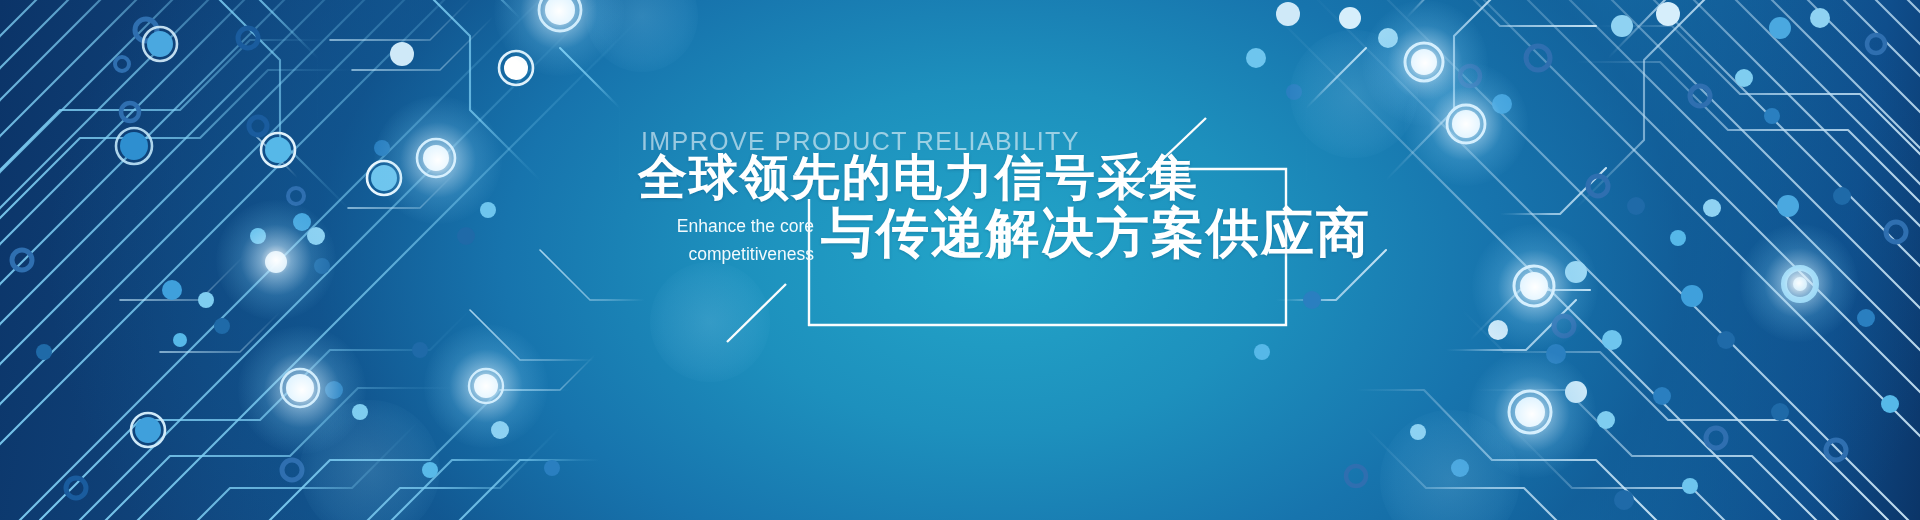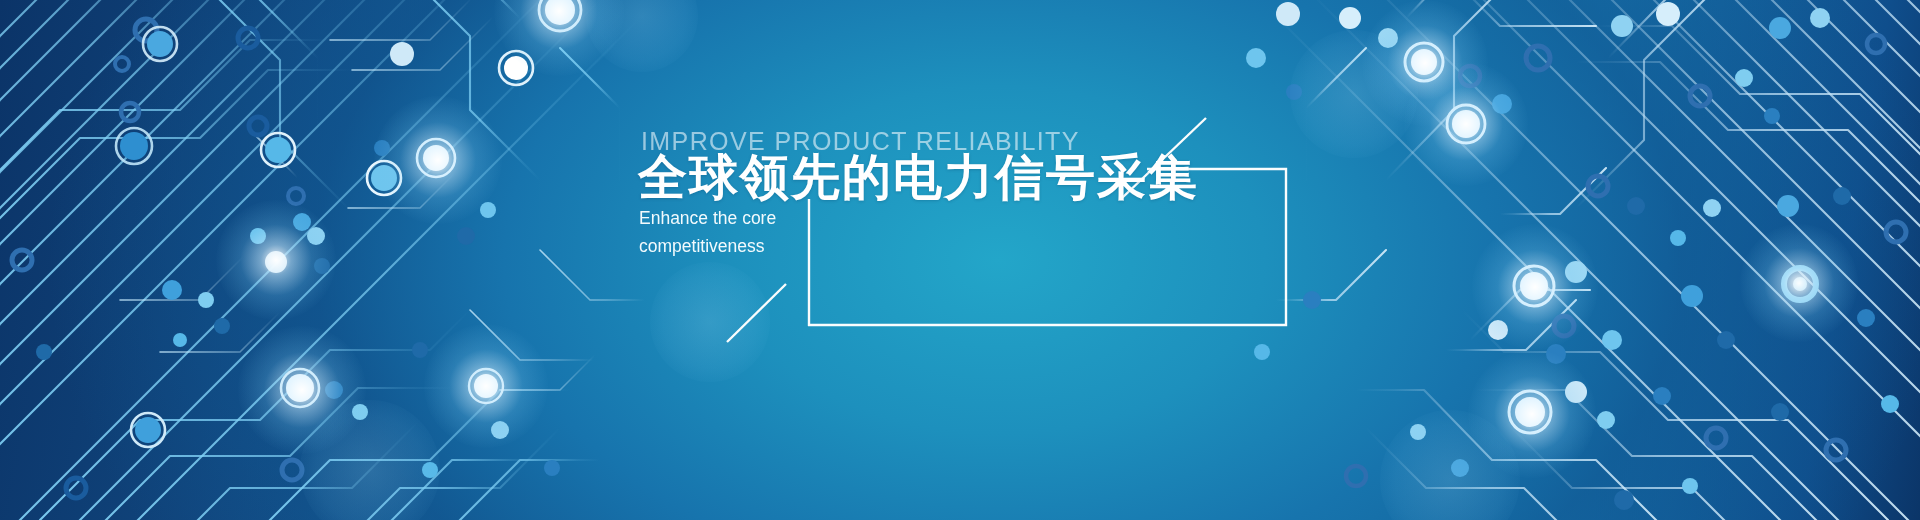--- a/index.html
+++ b/index.html
@@ -51,24 +51,25 @@
     text-shadow:0 1px 3px rgba(5,45,80,.22);
   }
   .headline-2 {
     position:absolute; left:821px; top:204px;
     font-size:53px; line-height:58px; font-weight:700;
     color:#ffffff; letter-spacing:2px; white-space:nowrap;
     text-shadow:0 1px 3px rgba(5,45,80,.22);
   }
 
   .subtitle {
-    position:absolute; left:639px; top:204px;
+    position:absolute; left:639px; top:212px;
     width:175px;
     font-size:17.5px; line-height:28px; font-weight:400;
     color:#f2fafd;
+    text-align:right;
   }
 
   
   .frame { position:absolute; inset:0; pointer-events:none; }
   .frame svg { display:block; width:1920px; height:520px; }
 </style>
 </head>
 <body>
 
 <div class="banner">
@@ -328,17 +329,18 @@
 
       <line x1="727" y1="342" x2="786" y2="284" stroke="#ffffff" stroke-width="2.4" opacity="0.98"></line>
     </svg>
   </div>
 
   <div class="content">
     <div class="eyebrow">IMPROVE PRODUCT RELIABILITY</div>
 
     <div class="headline-1">全球领先的电力信号采集</div>
 
+    <div class="headline-2">与传递解决方案供应商</div>
 
     <div class="subtitle">Enhance the core competitiveness</div>
   </div>
 
 </div>
 
 </body></html>

